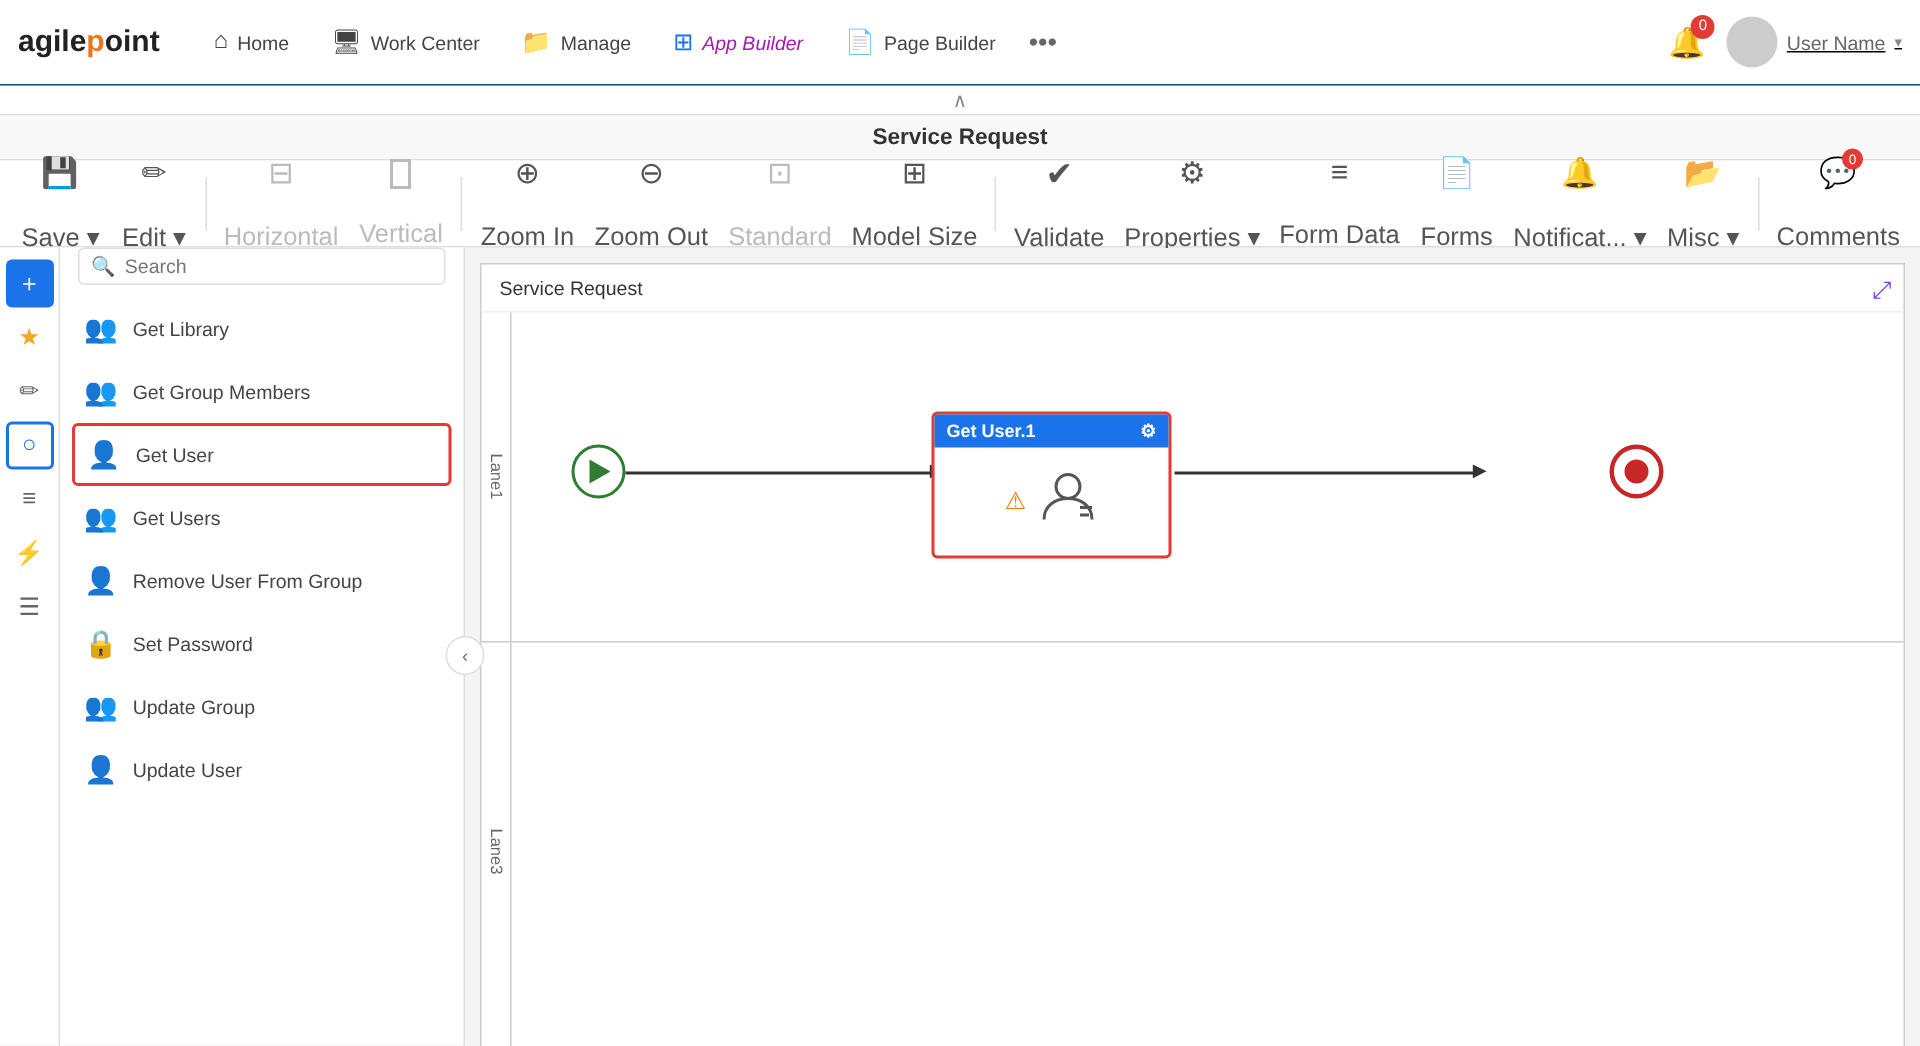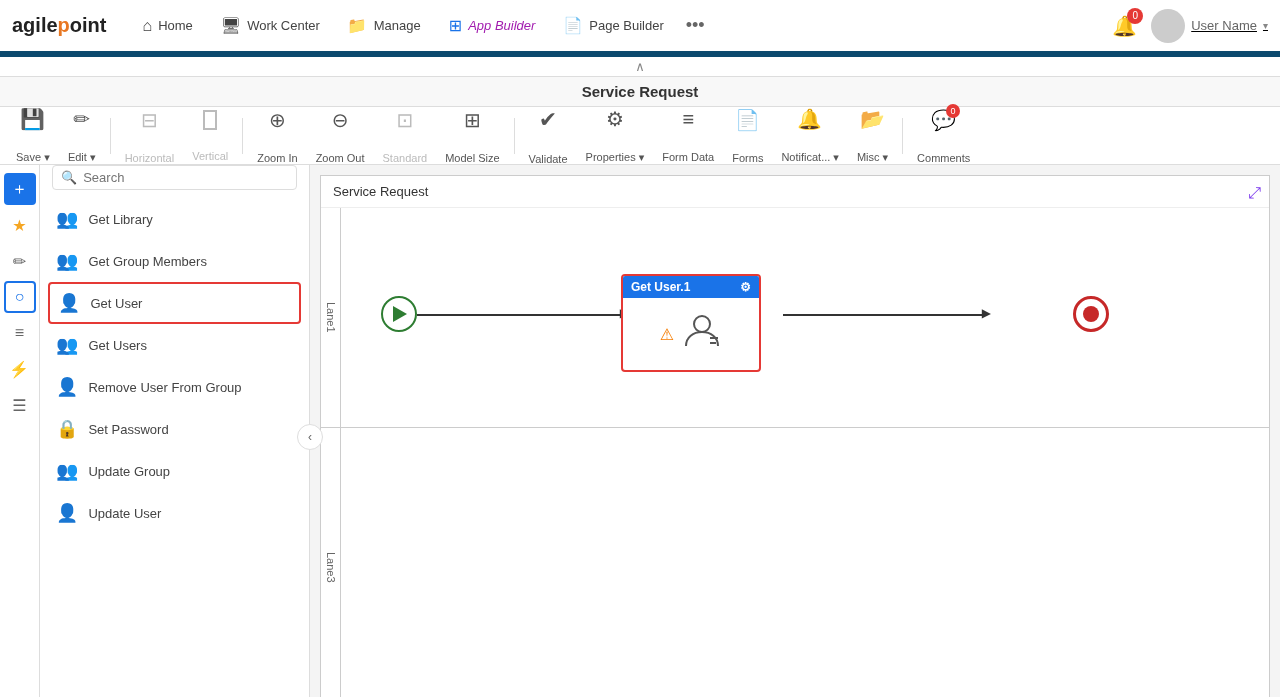--- a/index.html
+++ b/index.html
@@ -1,21 +1,21 @@
 <!DOCTYPE html>
 <html><head>
   <meta charset="utf-8">
   <style>
     * { box-sizing: border-box; margin: 0; padding: 0; }
     body { font-family: 'Segoe UI', Arial, sans-serif; font-size: 13px; background: #f0f0f0; overflow: hidden; width: 1280px; height: 697px; }
 
     
     .top-nav {
       display: flex; align-items: center; height: 57px;
-      background: #fff; border-bottom: 6px solid #0c4a6e;
+      background: #fff; border-bottom: 1px solid #0c4a6e;
       padding: 0 12px; gap: 4px; position: relative;
     }
     .logo { margin-right: 20px; }
     .logo span { font-size: 22px; font-weight: 700; color: #333; }
     .nav-item {
       display: flex; align-items: center; gap: 6px; padding: 6px 12px;
       cursor: pointer; border-radius: 4px; color: #444; font-size: 13px;
     }
     .nav-item.active { color: #1a73e8; }
     .nav-icon { font-size: 16px; }
@@ -49,21 +49,21 @@
     .toolbar {
       display: flex; align-items: center; background: #fff;
       border-bottom: 1px solid #ddd; padding: 4px 8px; gap: 2px; height: 58px;
     }
     .toolbar-btn {
       display: flex; flex-direction: column; align-items: center;
       padding: 4px 8px; cursor: pointer; color: #555; font-size: 11px;
       border-radius: 4px; min-width: 44px;
     }
     .toolbar-btn .tb-icon { font-size: 20px; color: #555; }
-    .toolbar-btn .tb-label { font-size: 11px; margin-top: 20px; white-space: nowrap; }
+    .toolbar-btn .tb-label { font-size: 17px; margin-top: 20px; white-space: nowrap; }
     .toolbar-btn.disabled { color: #bbb; }
     .toolbar-btn.disabled .tb-icon { color: #bbb; }
     .toolbar-sep { width: 1px; height: 36px; background: #ddd; margin: 0 4px; }
     .comments-badge { position: relative; display: inline-block; }
     .comments-count {
       position: absolute; top: -4px; right: -4px;
       background: #e53935; color: #fff; border-radius: 50%;
       width: 14px; height: 14px; font-size: 9px;
       display: flex; align-items: center; justify-content: center;
     }
@@ -167,21 +167,21 @@
       border-radius: 50%; border: 3px solid #c62828; background: #fff;
       display: flex; align-items: center; justify-content: center;
       top: 88px; right: 160px; cursor: pointer;
     }
     .end-inner {
       width: 16px; height: 16px; border-radius: 50%; background: #c62828;
     }
 
     
     .activity-node {
-      position: absolute; width: 140px;
+      position: absolute; width: 160px;
       border: 2px solid #e53935; border-radius: 4px; background: #fff;
       top: 66px; left: 300px; cursor: pointer;
     }
     .activity-node-header {
       background: #1a73e8; color: #fff; padding: 4px 8px;
       display: flex; align-items: center; justify-content: space-between;
       font-size: 12px; font-weight: 600; border-radius: 2px 2px 0 0;
     }
     .activity-node-body {
       padding: 12px; display: flex; align-items: center; justify-content: center;

